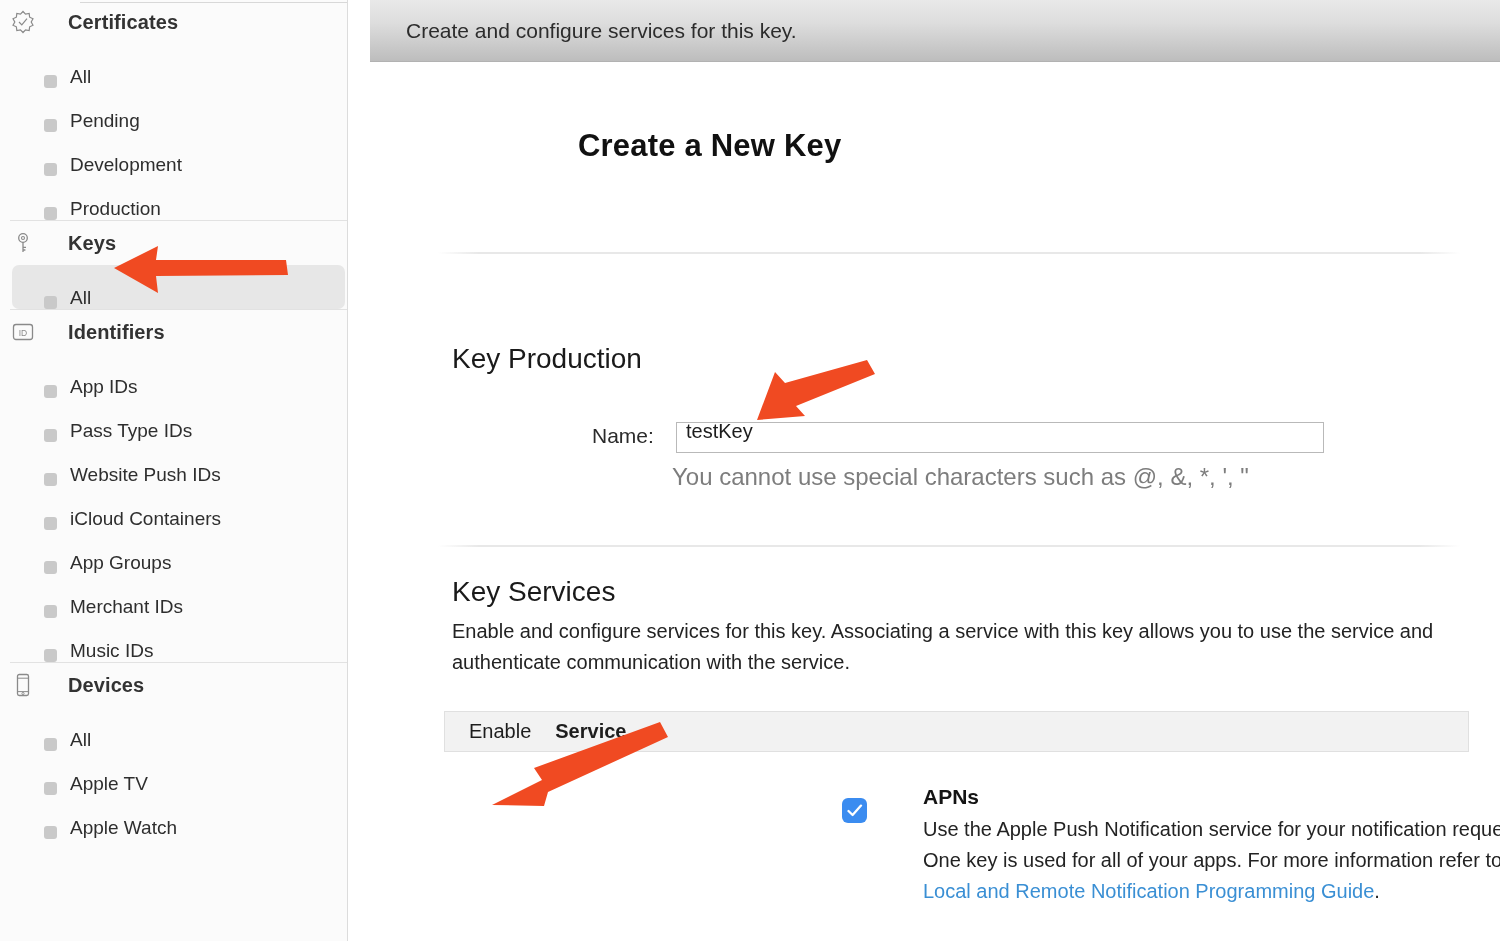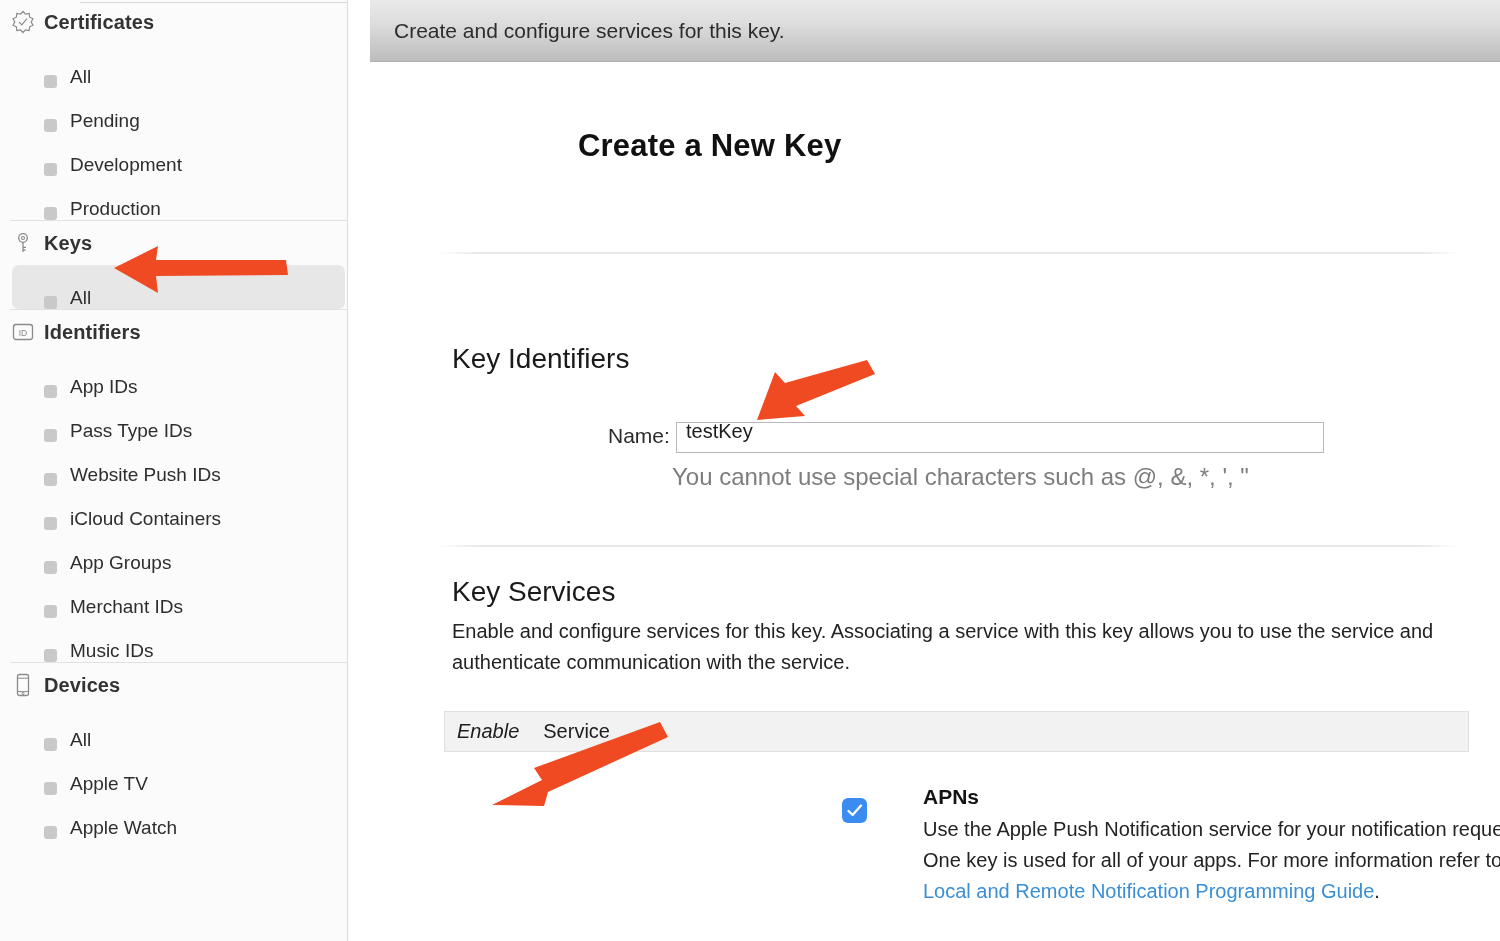--- a/index.html
+++ b/index.html
@@ -22,20 +22,21 @@
   .top-rule {
     position: absolute; left: 80px; top: 2px; width: 268px; height: 1px;
     background: #d8d8d8;
   }
   .sec-rule { height: 1px; background: #e2e2e2; margin: 0 0 0 10px; width: 338px; }
 
   .sec-head {
     display: flex; align-items: center;
     padding-left: 10px;
     height: 44px;
+    gap: 24px;
   }
   .sec-head .ico {
     width: 26px; height: 26px;
     display: flex; align-items: center; justify-content: center;
     margin-right: 8px;
     flex: 0 0 auto;
   }
   .sec-head .sec-title {
     font-size: 20px; font-weight: bold; color: #333333;
     letter-spacing: 0.1px;
@@ -63,21 +64,21 @@
     overflow: hidden;
   }
   #banner {
     position: absolute; left: 0; top: 0; width: 1130px; height: 62px;
     background: linear-gradient(to bottom, #e9e9e9 0%, #dddddd 38%, #c3c3c3 88%, #bdbdbd 100%);
     border-bottom: 1px solid #b2b2b2;
     box-sizing: border-box;
     display: flex; align-items: center;
   }
   #banner .btxt {
-    font-size: 21px; color: #2c2c2c; padding-left: 24px;
+    font-size: 21px; color: #2c2c2c; padding-left: 36px;
   }
 
   #page-title {
     position: absolute; left: 208px; top: 128px;
     font-size: 31px; font-weight: bold; color: #111111;
     letter-spacing: 0.2px;
   }
 
   .hr-soft {
     position: absolute; height: 2px;
@@ -87,21 +88,21 @@
   #hr2 { left: 68px; top: 545px; width: 1022px; }
 
   .sec-h2 {
     position: absolute;
     font-size: 28px; font-weight: normal; color: #1a1a1a;
   }
   #kd-title { left: 82px; top: 343px; }
   #ks-title { left: 82px; top: 576px; }
 
   #name-label {
-    position: absolute; left: 238px; top: 424px;
+    position: absolute; left: 222px; top: 424px;
     font-size: 21px; color: #2b2b2b;
   }
   #name-input {
     position: absolute; left: 306px; top: 422px;
     width: 648px; height: 31px;
     border: 1px solid #b9b9b9;
     background: #ffffff;
     font-family: "Liberation Sans", sans-serif;
     font-size: 20px; color: #1c1c1c;
     padding: 0 0 12px 9px;
@@ -120,22 +121,22 @@
 
   #table-header {
     position: absolute; left: 74px; top: 711px;
     width: 1025px; height: 41px;
     background: #f2f2f2;
     border: 1px solid #e0e0e0;
     box-sizing: border-box;
     display: flex; align-items: center;
   }
   #table-header .th { font-size: 20px; color: #1d1d1d; }
-  #th-enable { margin-left: 12px; font-style: italic; }
-  #th-service { margin-left: 24px; }
+  #th-enable { margin-left: 24px; }
+  #th-service { margin-left: 24px; font-weight: bold; }
 
   #apns-check {
     position: absolute; left: 473px; top: 799px;
     width: 23px; height: 23px;
     border-radius: 5px;
     background: #3b8cf0;
     box-shadow: 0 0 0 1px #3b8cf0;
   }
   #apns-check svg { position: absolute; left: 4px; top: 5px; }
 
@@ -267,21 +268,21 @@
   <div id="main">
 
     <div id="banner">
       <span class="btxt">Create and configure services for this key.</span>
     </div>
 
     <div id="page-title">Create a New Key</div>
 
     <div class="hr-soft" id="hr1"></div>
 
-    <div class="sec-h2" id="kd-title">Key Identifiers</div>
+    <div class="sec-h2" id="kd-title">Key Production</div>
 
     <div id="name-label">Name:</div>
     <input id="name-input" type="text" value="testKey" placeholder="" style="">
     <div id="name-hint">You cannot use special characters such as @, &amp;, *, ', "</div>
 
     <div class="hr-soft" id="hr2"></div>
 
     <div class="sec-h2" id="ks-title">Key Services</div>
     <div id="ks-desc">Enable and configure services for this key. Associating a service with this key allows you to use the service and authenticate communication with the service.</div>
 

